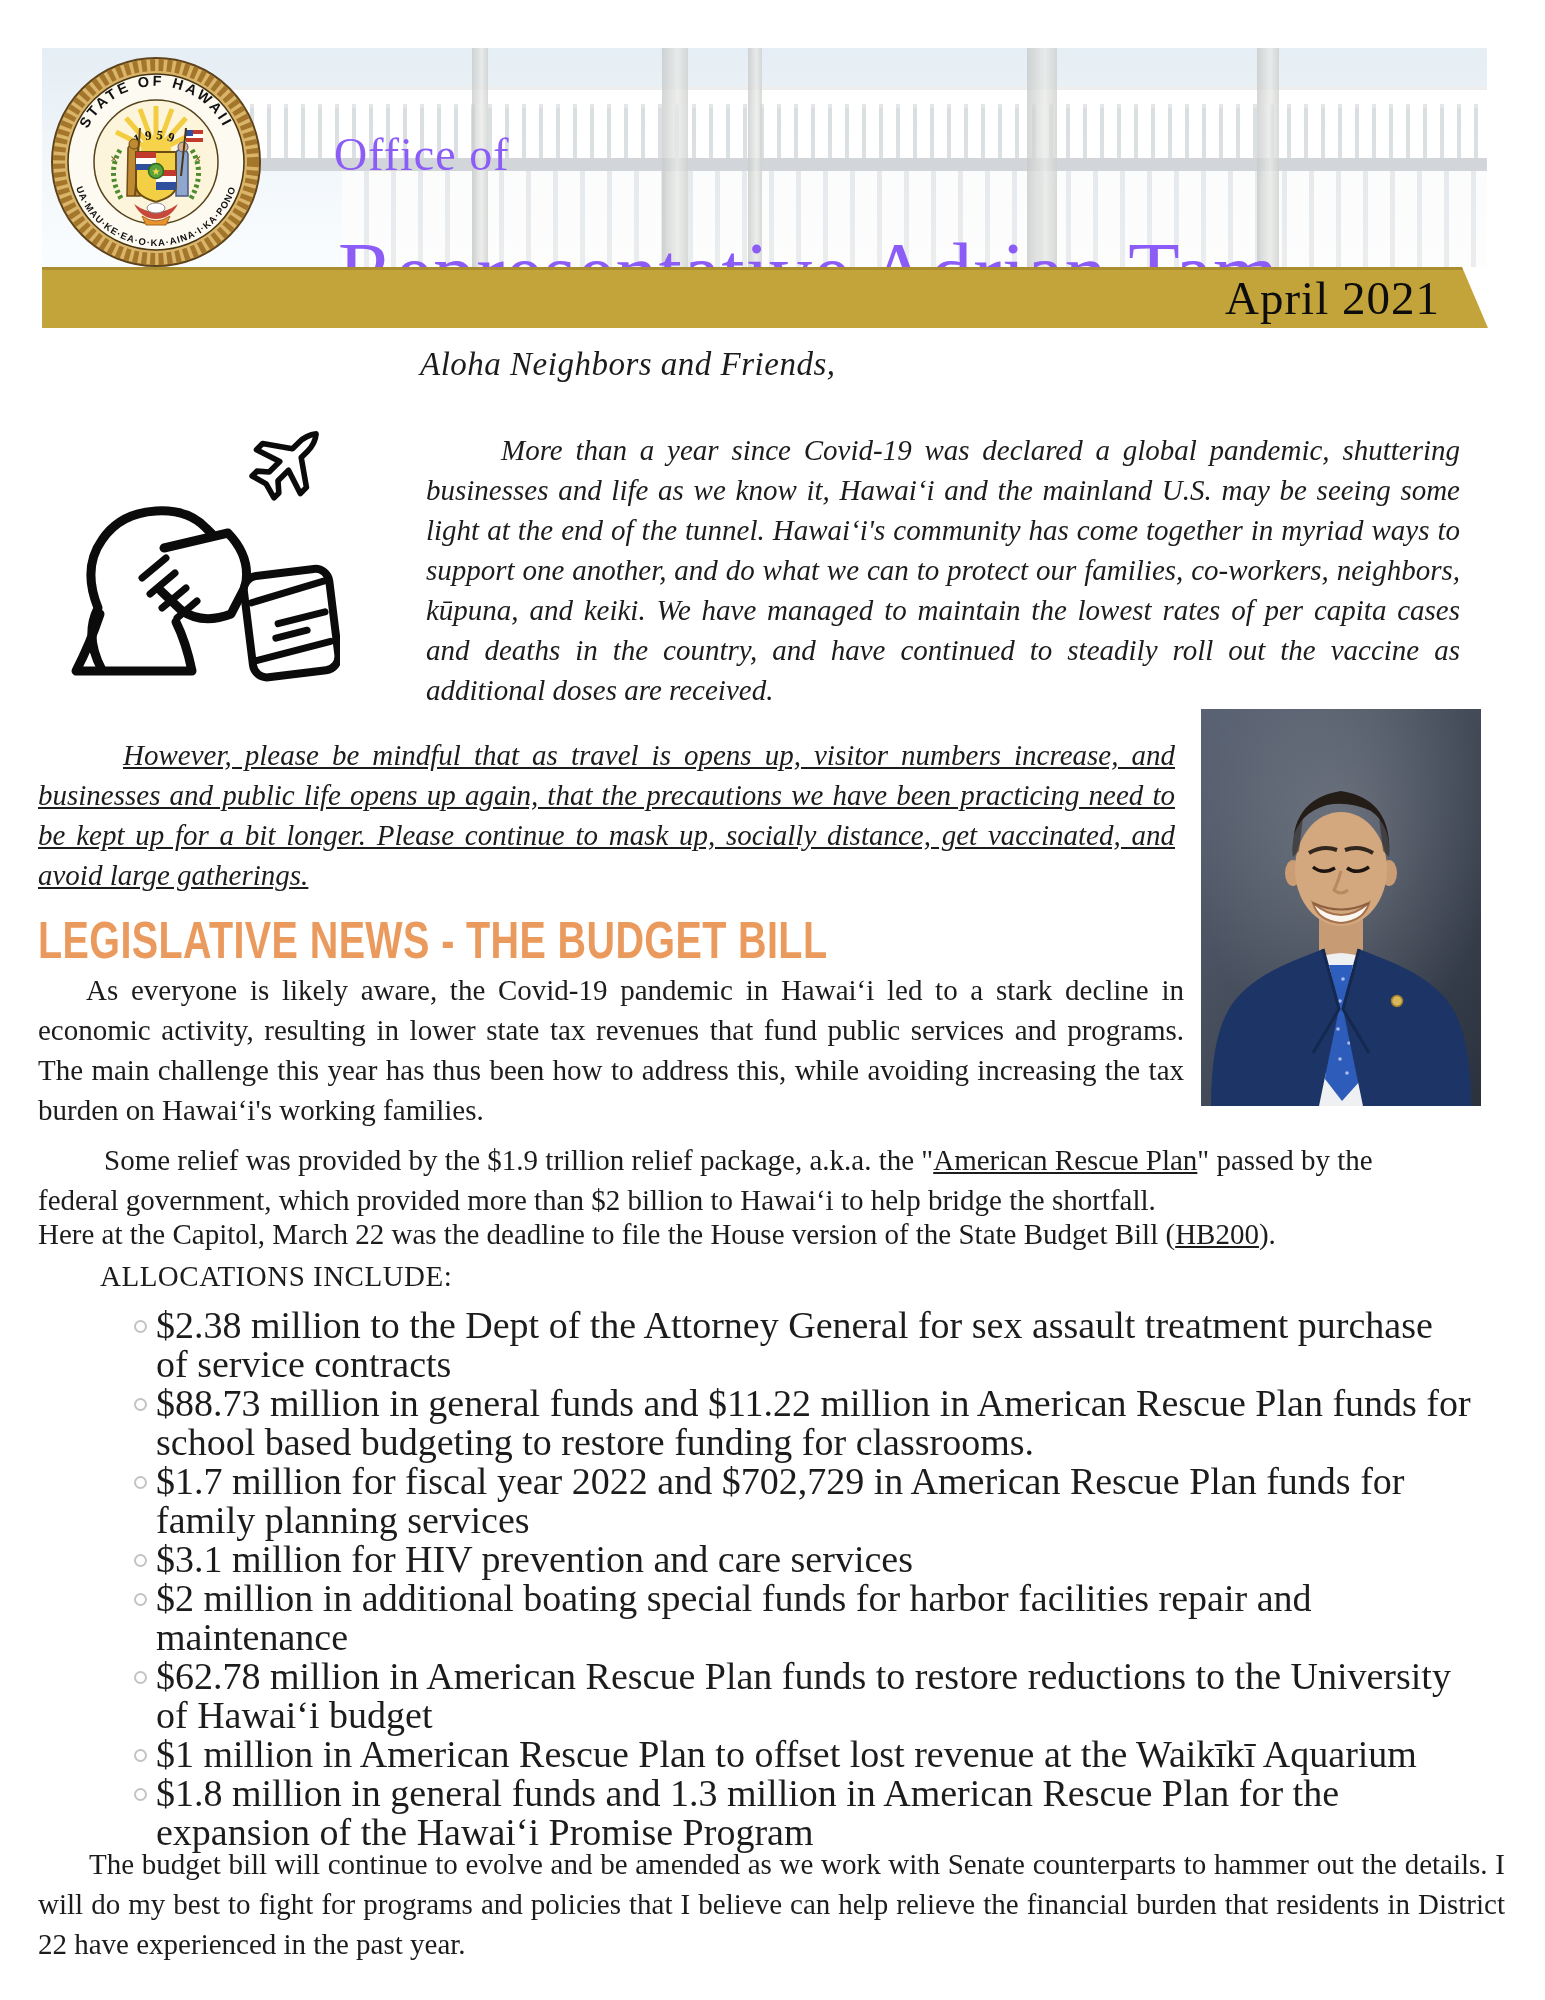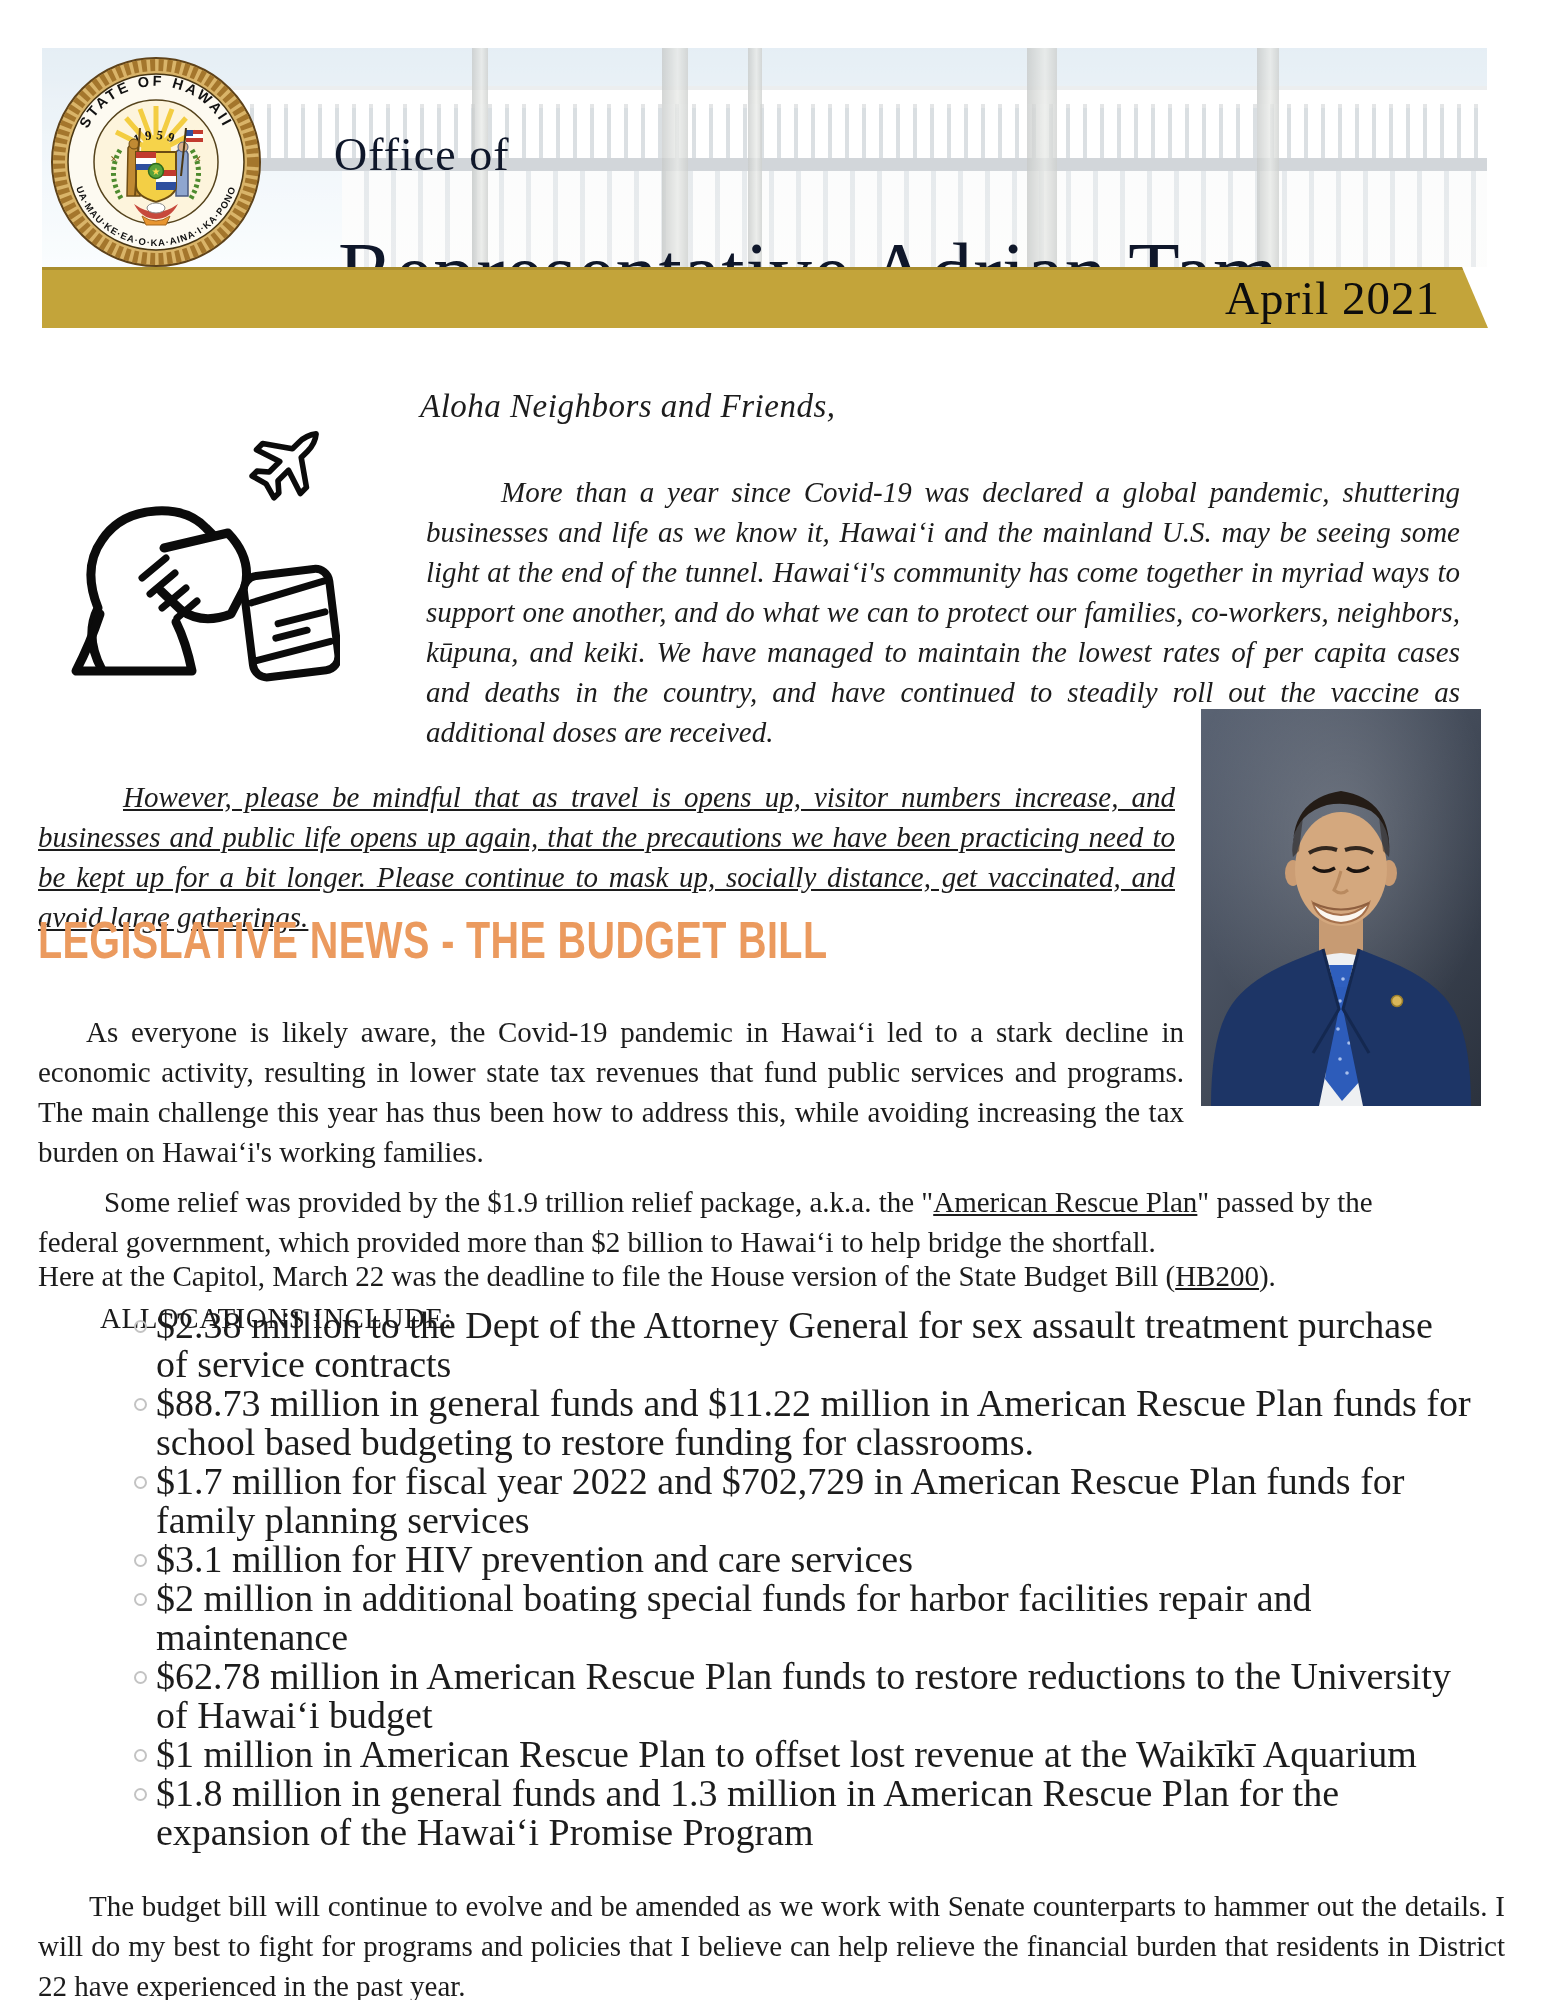--- a/index.html
+++ b/index.html
@@ -8,34 +8,34 @@
 
   
   #masthead{position:absolute;left:42px;top:48px;width:1445px;height:219px;overflow:hidden;}
   .hdr-bg{position:absolute;inset:0;opacity:.55;filter:saturate(.55) brightness(1.07);}
   .hdr-sky{position:absolute;inset:0;background:linear-gradient(180deg,#b9d4e8 0%,#d3e3ee 55%,#e4ecf1 100%);}
   .hb-cornice{position:absolute;top:38px;left:110px;right:0;height:18px;background:rgba(250,248,243,.95);border-top:4px solid rgba(198,204,208,.85);}
   .hb-cols{position:absolute;top:56px;left:110px;right:0;height:54px;background:repeating-linear-gradient(90deg,rgba(255,255,255,.95) 0 13px,rgba(146,156,164,.55) 13px 17px);}
   .hb-band{position:absolute;top:110px;left:110px;right:0;height:13px;background:rgba(106,116,128,.5);}
   .hb-lower{position:absolute;top:123px;left:300px;right:0;height:96px;background:repeating-linear-gradient(90deg,rgba(236,236,233,.85) 0 22px,rgba(168,176,182,.45) 22px 27px);}
   .palm{position:absolute;top:0;bottom:0;background:linear-gradient(90deg,#8f9794,#c6cbc4 60%,#99a09b);opacity:.8;}
-  .hdr-text{position:absolute;z-index:3;color:#0f172a;}
+  .hdr-text{position:absolute;z-index:3;color:#8b5cf6;}
   #office-of{left:292px;top:80px;font-size:46px;letter-spacing:1px;}
   #rep-name{left:296px;top:176px;font-size:84px;letter-spacing:1px;white-space:nowrap;}
   #seal{position:absolute;left:8px;top:8px;z-index:4;}
 
   
   #banner{position:absolute;left:42px;top:267px;width:1446px;height:61px;background:#C3A43A;
           clip-path:polygon(0 0,calc(100% - 26px) 0,100% 100%,0 100%);
           display:flex;align-items:center;justify-content:flex-end;padding-right:0;box-sizing:border-box;
           box-shadow:inset 0 3px 0 rgba(90,70,10,.25);}
   #issue-date{font-size:47px;color:#0d0d0d;margin-right:48px;letter-spacing:1px;}
 
   
-  .para{position:absolute;font-size:29px;line-height:40px;color:#1c1c1c;margin-top:42px;}
+  .para{position:absolute;font-size:29px;line-height:40px;color:#1c1c1c;}
   .just{text-align:justify;}
   .ital{font-style:italic;}
   #salutation{left:420px;top:344px;font-size:33px;font-style:italic;letter-spacing:.5px;}
   #para1{left:426px;top:430px;width:1034px;text-indent:75px;}
   #para2{left:38px;top:735px;width:1137px;text-indent:85px;text-decoration:underline;}
   #section-heading{position:absolute;left:38px;top:910px;font-family:"Liberation Sans",sans-serif;
       font-weight:700;font-size:52px;color:#EB9A5E;letter-spacing:.5px;white-space:nowrap;
       transform:scaleX(.76);transform-origin:left center;}
   #para3{left:38px;top:970px;width:1146px;text-indent:48px;}
   #para4{left:38px;top:1140px;width:1422px;text-indent:66px;}

